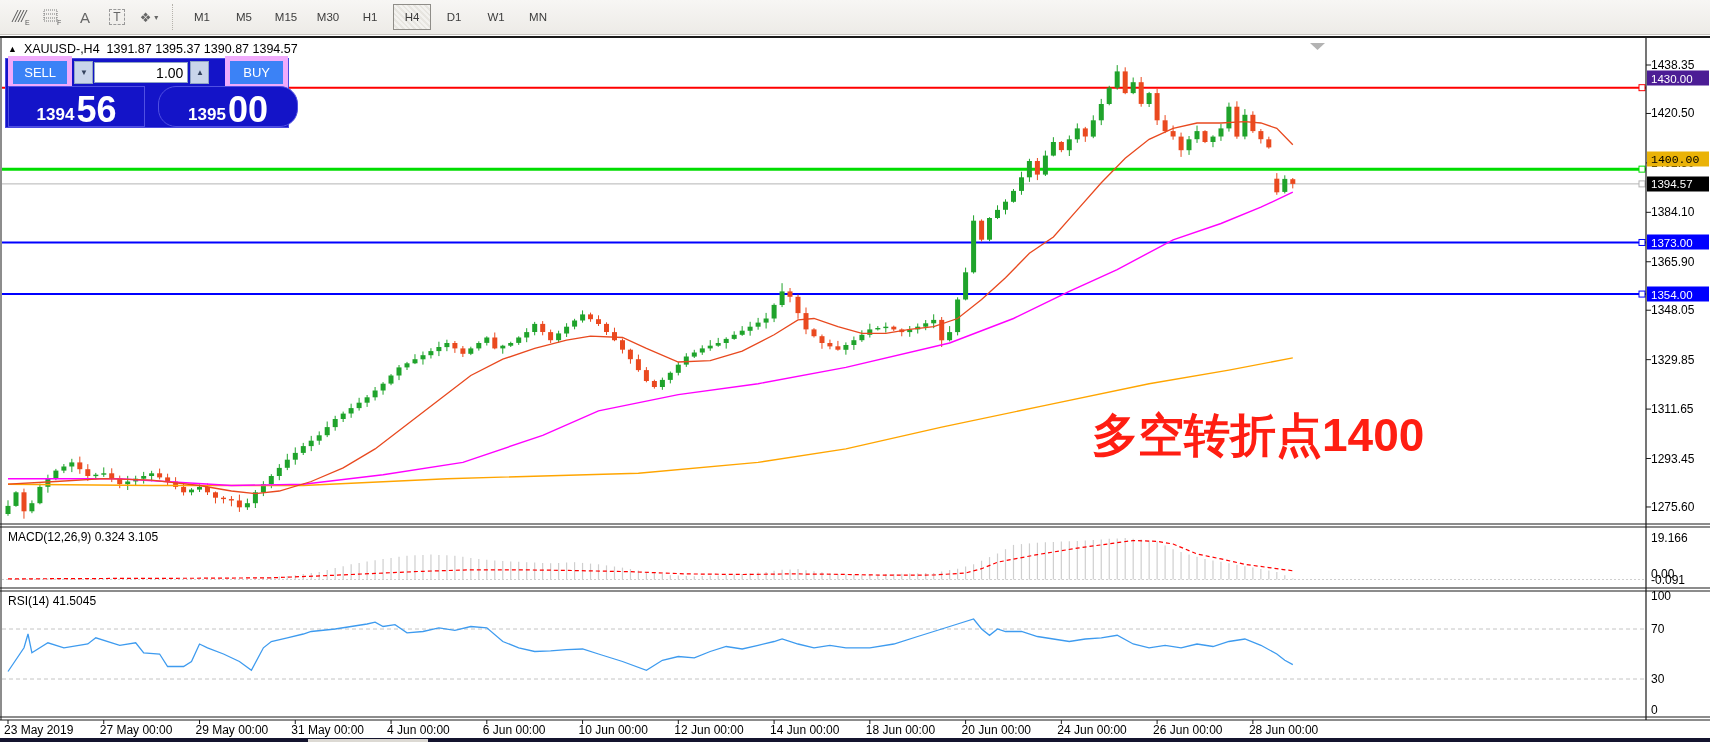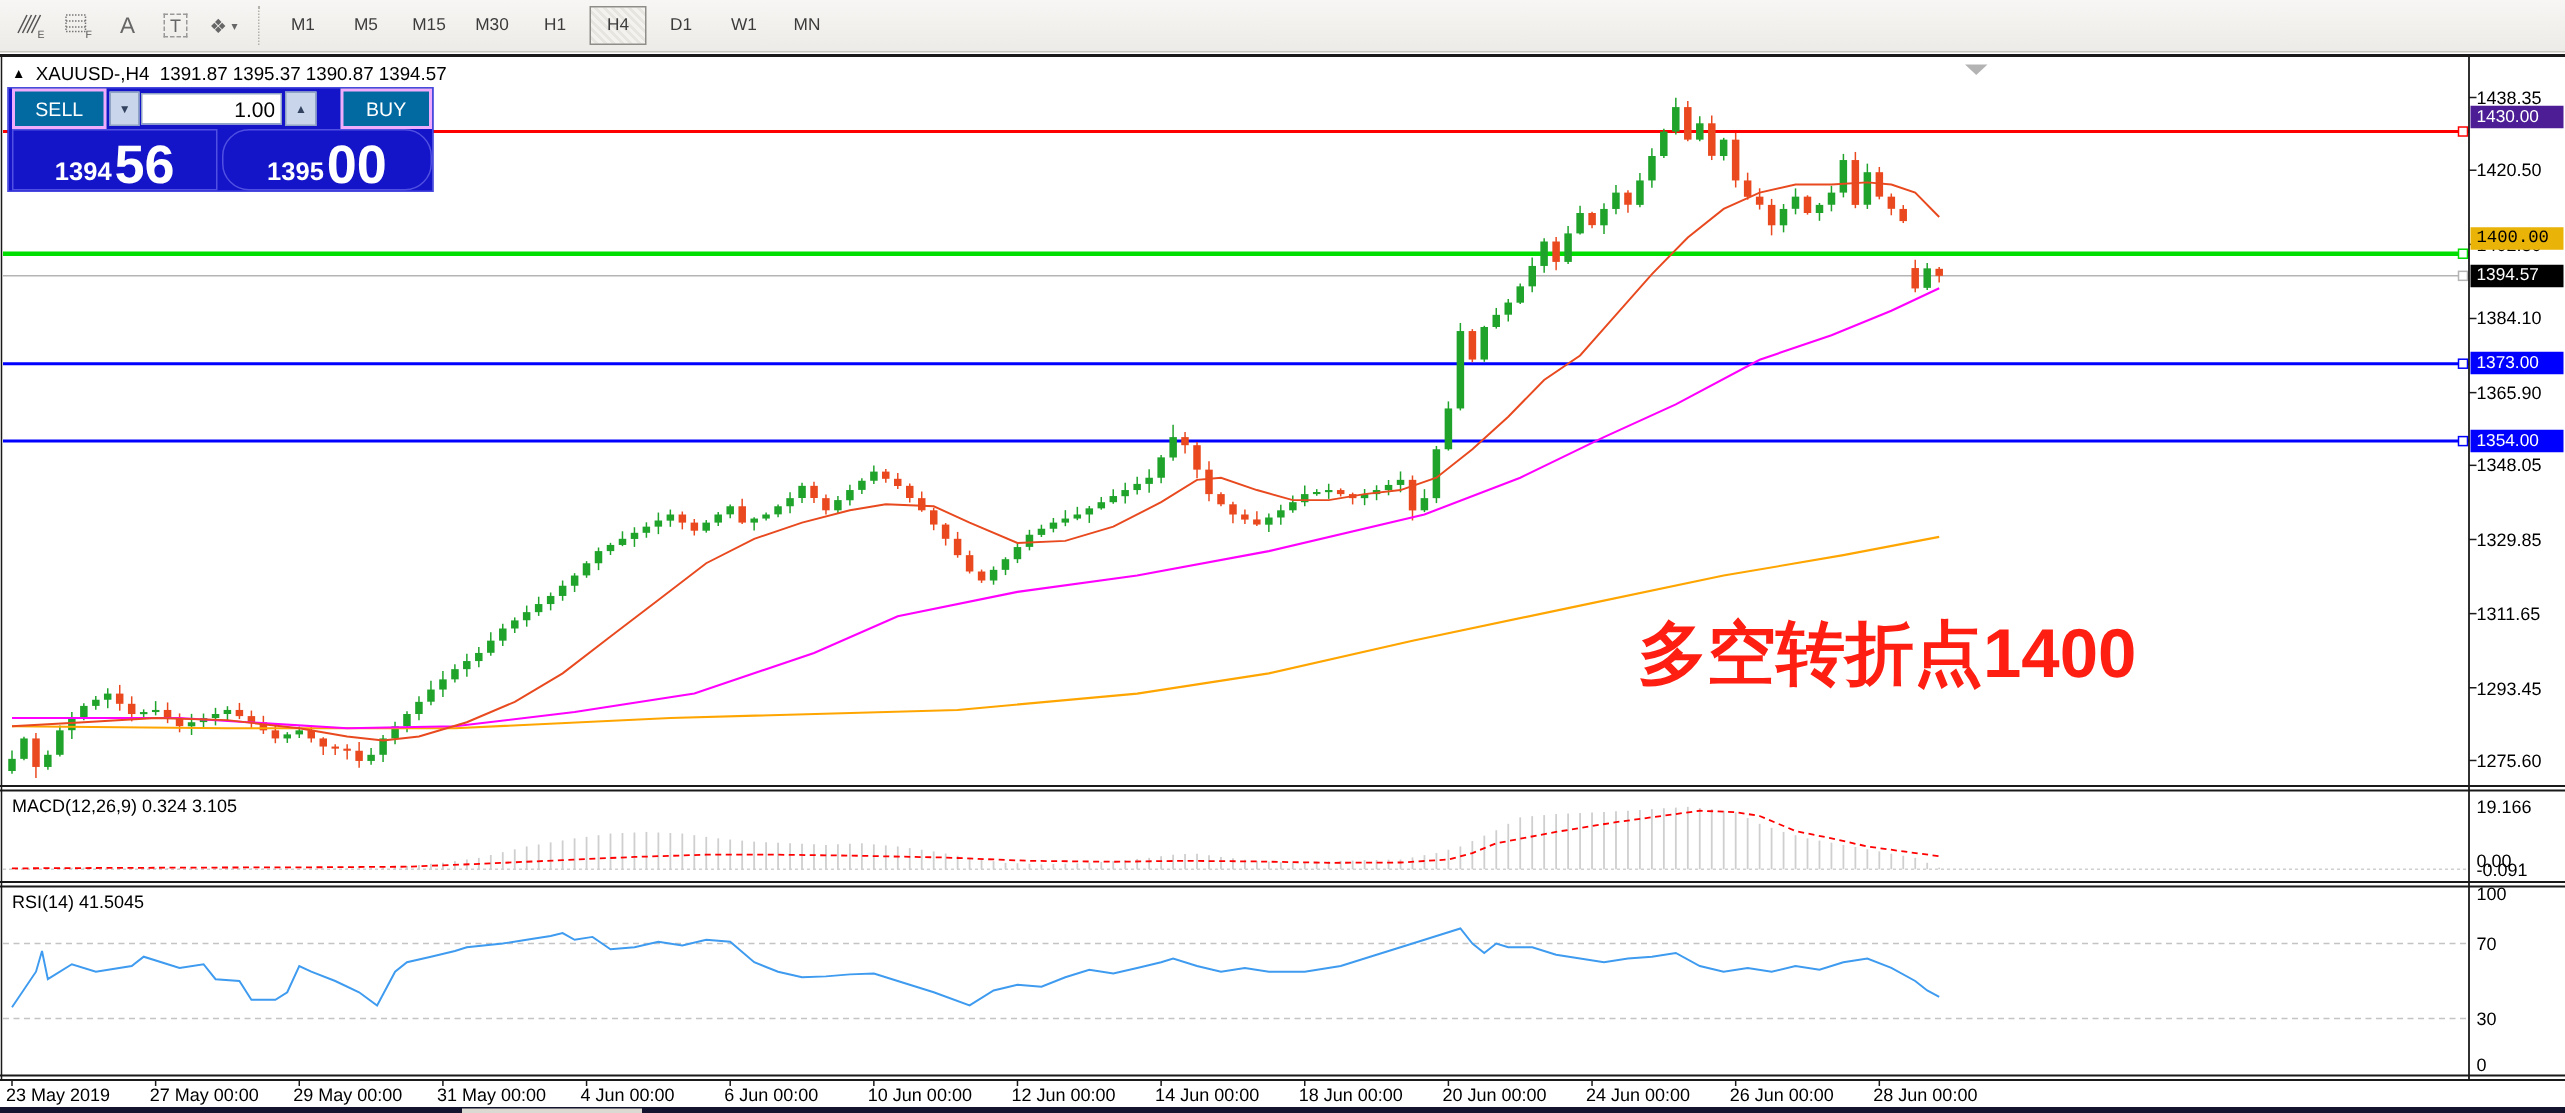--- a/index.html
+++ b/index.html
@@ -22,34 +22,34 @@
     background:#fff;border-top:2px solid #1a1a1a;box-sizing:border-box;}
   #chart-svg{position:absolute;left:0;top:0;width:1710px;height:706px;}
   #symbol-header{position:absolute;left:8px;top:4px;font-size:12.5px;color:#000;
     white-space:pre;}
   #symbol-header .tri{font-size:9px;position:relative;top:-1px;}
   
   #trade-panel{position:absolute;left:5px;top:20px;width:284px;height:70px;
     background:#1414c8;border:1px solid #4949e0;box-sizing:border-box;}
   .tp-row1{position:absolute;left:0;top:0;width:100%;height:27px;display:flex;align-items:center;}
   .tp-btn{height:23px;display:flex;align-items:center;justify-content:center;
-    color:#fff;font-size:13px;border:2px solid #f0abfc;cursor:pointer;background:#0369a1;}
+    color:#fff;font-size:13px;border:5px solid #f0abfc;cursor:pointer;background:#3b82f6;}
   #sell-btn{width:64px;margin-left:2px;}
   #buy-btn{width:62px;margin-left:16px;}
   .spin-btn{width:20px;height:21px;background:#c9d5ea;border:1px solid #8fa3c4;
     display:flex;align-items:center;justify-content:center;font-size:8px;color:#33425e;
     cursor:pointer;margin-left:2px;}
   #volume-input{width:84px;height:19px;border:1px solid #8fa3c4;background:#fff;
     color:#000;font-size:14px;text-align:right;padding:0 4px;margin-left:1px;
     font-family:"Liberation Sans",sans-serif;}
   .tp-price{position:absolute;top:27px;height:41px;border:1px solid #5050e2;
     background:#1414c8;color:#fff;display:flex;align-items:flex-end;
     justify-content:center;padding-bottom:0;box-sizing:border-box;cursor:pointer;}
   #bid-box{left:2px;width:137px;}
-  #ask-box{left:142px;width:140px;border-radius:18px;}
+  #ask-box{left:152px;width:140px;border-radius:18px;}
   .p-small{font-size:17px;font-weight:bold;line-height:1;margin-bottom:3px;}
   .p-big{font-size:36px;font-weight:bold;line-height:0.9;margin-left:2px;}
   
   .tick-label{position:absolute;left:1651px;transform:translateY(-50%);
     font-size:12px;color:#000;white-space:nowrap;}
   .badge{position:absolute;left:1647px;transform:translateY(-50%);height:15px;
     padding:0 3px 0 4px;font-size:11.5px;display:flex;align-items:center;
     white-space:nowrap;min-width:55px;}
   .ind-label{position:absolute;left:8px;font-size:12px;color:#000;}
   .ind-axis{position:absolute;left:1651px;transform:translateY(-50%);

